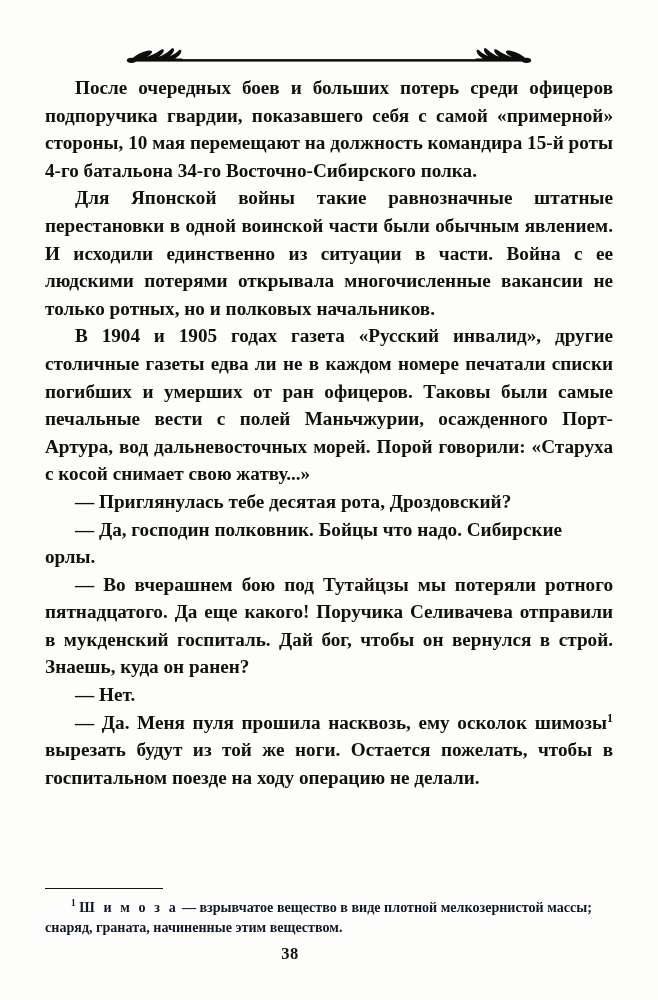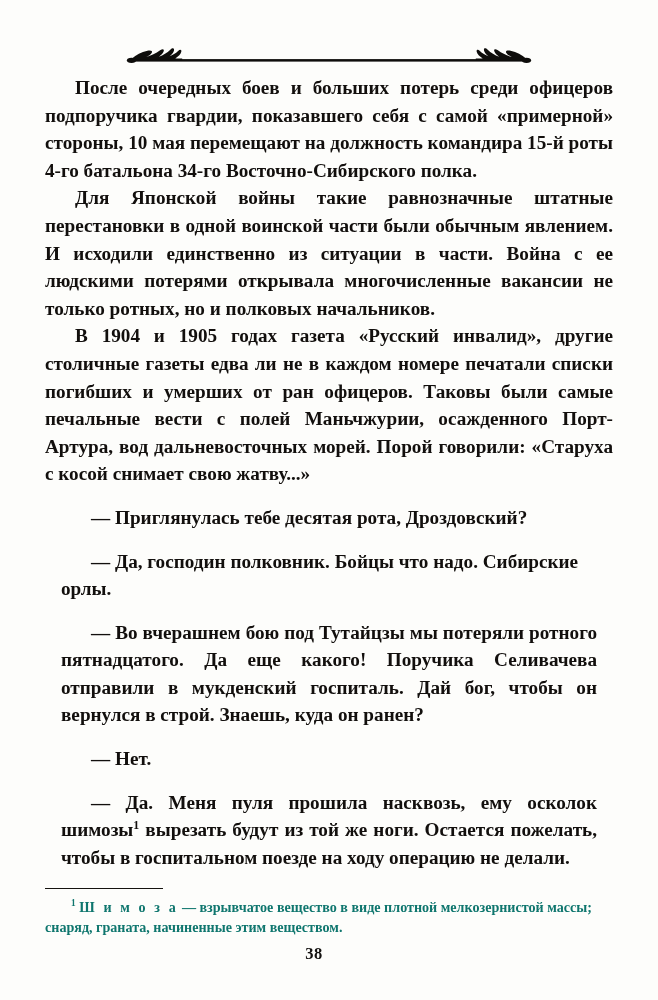--- a/index.html
+++ b/index.html
@@ -72,21 +72,21 @@
     margin: 0;
     text-indent: 30px;
     text-align: justify;
   }
   .para.cont {
     text-indent: 0;
   }
 
   
   .dialogue {
-    margin: 16px;
+    margin: 0;
     text-indent: 30px;
     text-align: left;
   }
   .dialogue.wrap {
     text-align: justify;
   }
   .dialogue.wrap {
     text-align-last: left;
   }
 
@@ -110,21 +110,21 @@
     border-top: 1.6px solid #15130f;
     margin: 0 0 9px 0;
   }
   .footnote-text {
     margin: 0;
     font-size: 14.1px;
     line-height: 19.5px;
     text-align: left;
     text-indent: 26px;
     font-weight: 600;
-    color: #0f766e;
+    color: #0f172a;
   }
   .footnote-text sup {
     font-size: 0.66em;
     vertical-align: super;
     line-height: 0;
   }
   .spaced {
     letter-spacing: 2.6px;
   }
 
@@ -132,21 +132,20 @@
   .folio {
     position: absolute;
     top: 944px;
     left: 0;
     width: 580px;
     text-align: center;
     font-size: 16.5px;
     font-weight: 600;
     color: #141210;
     letter-spacing: 0.4px;
-    padding-left: 24px;
   }
 </style>
 </head>
 <body>
 
 <div class="page">
 
 
   <div class="ornament-rule">
     <svg viewBox="0 0 586 22" xmlns="http://www.w3.org/2000/svg" aria-hidden="true">

